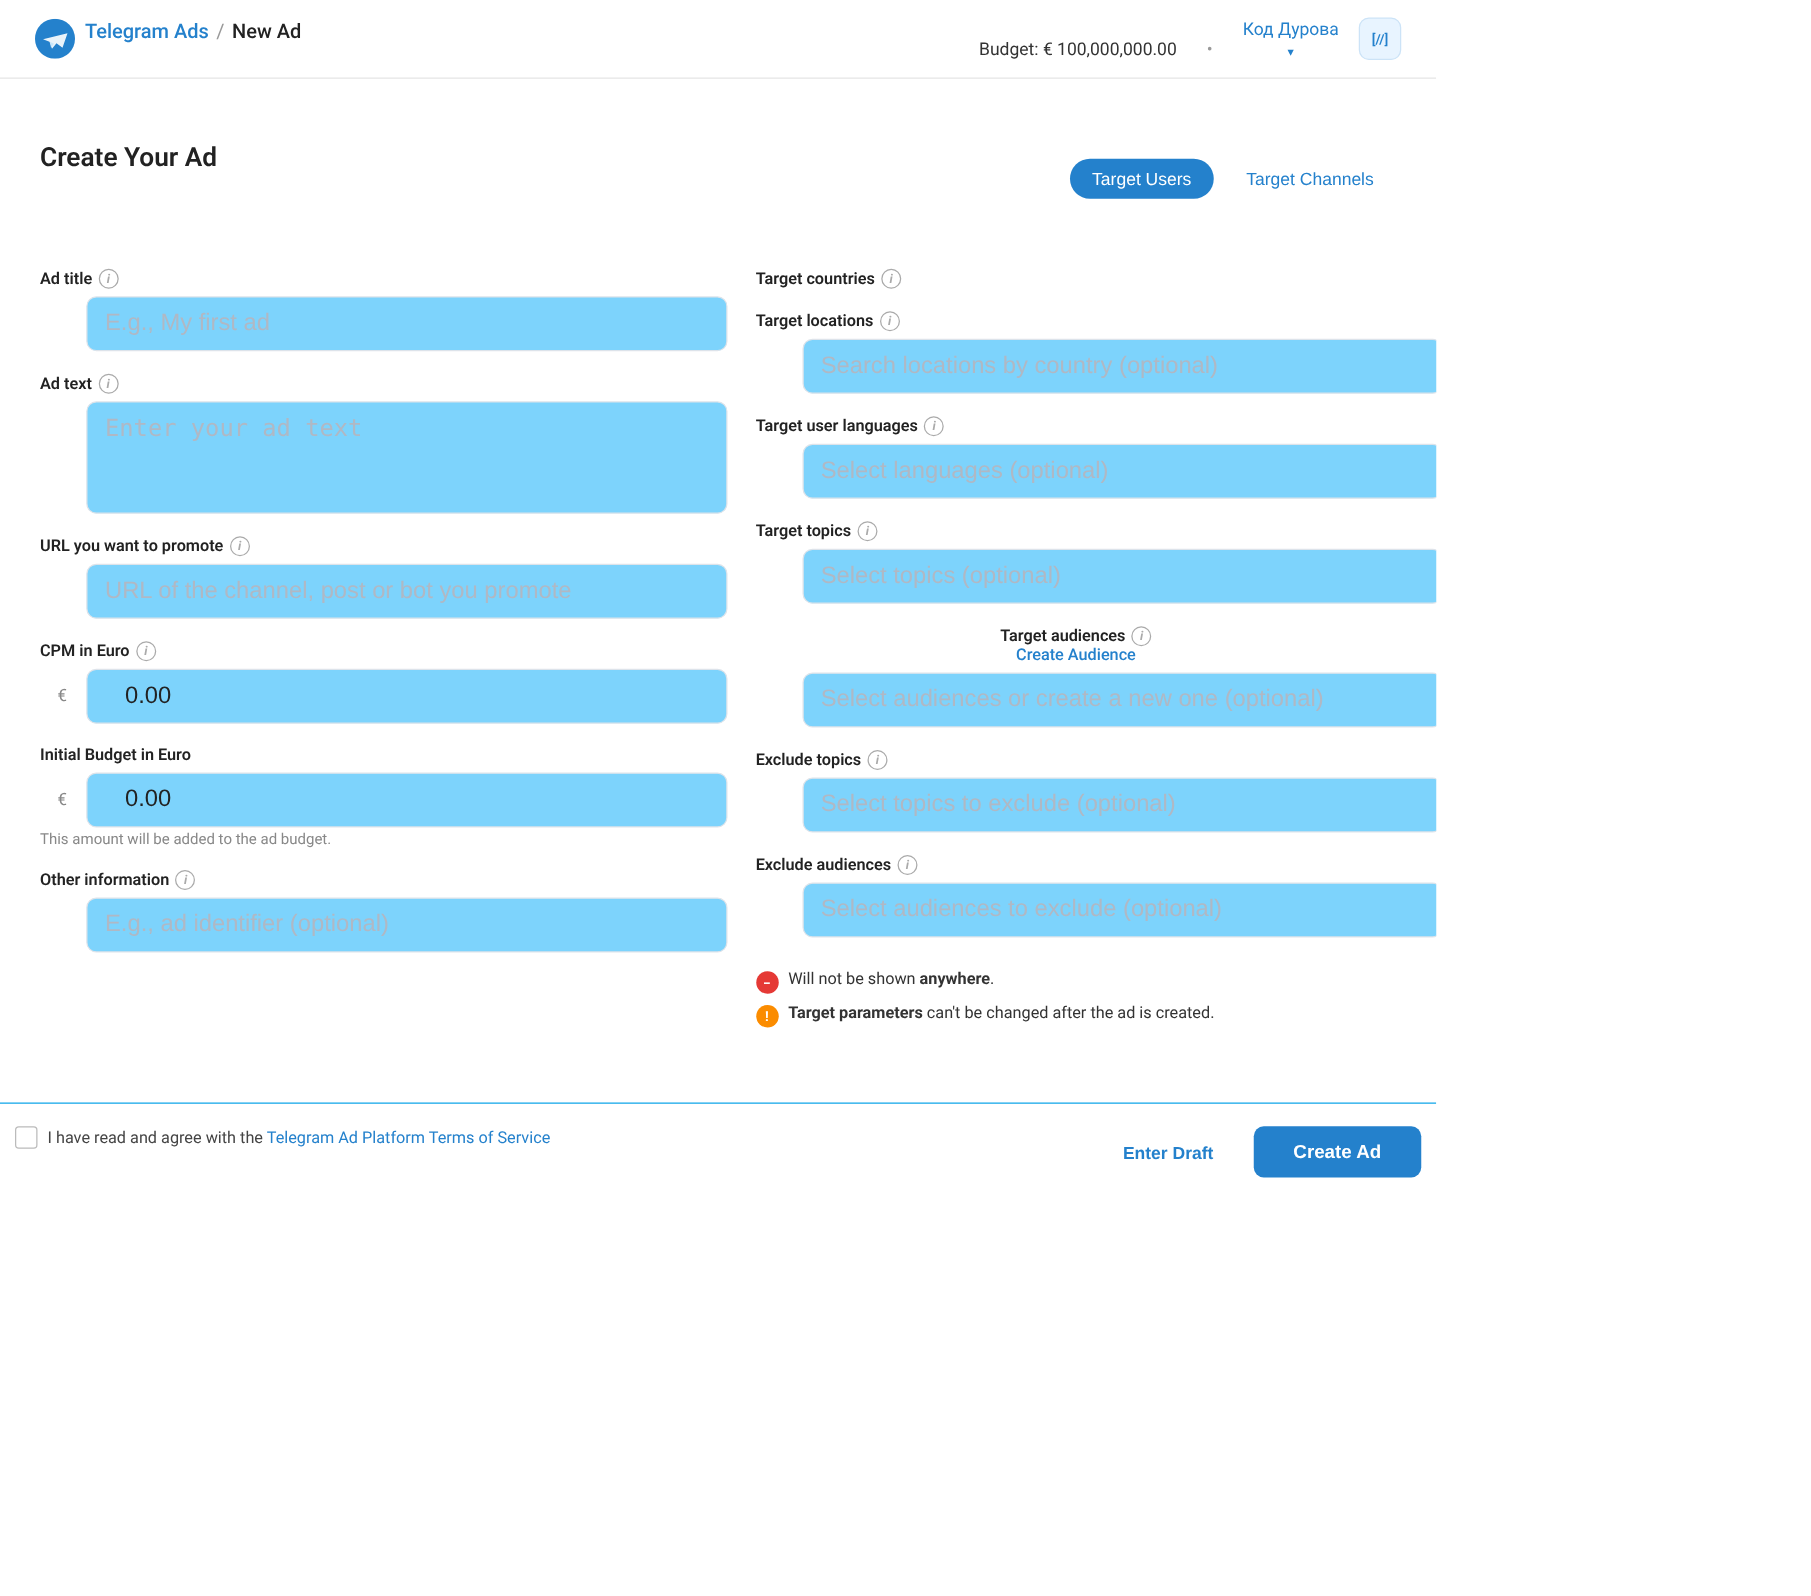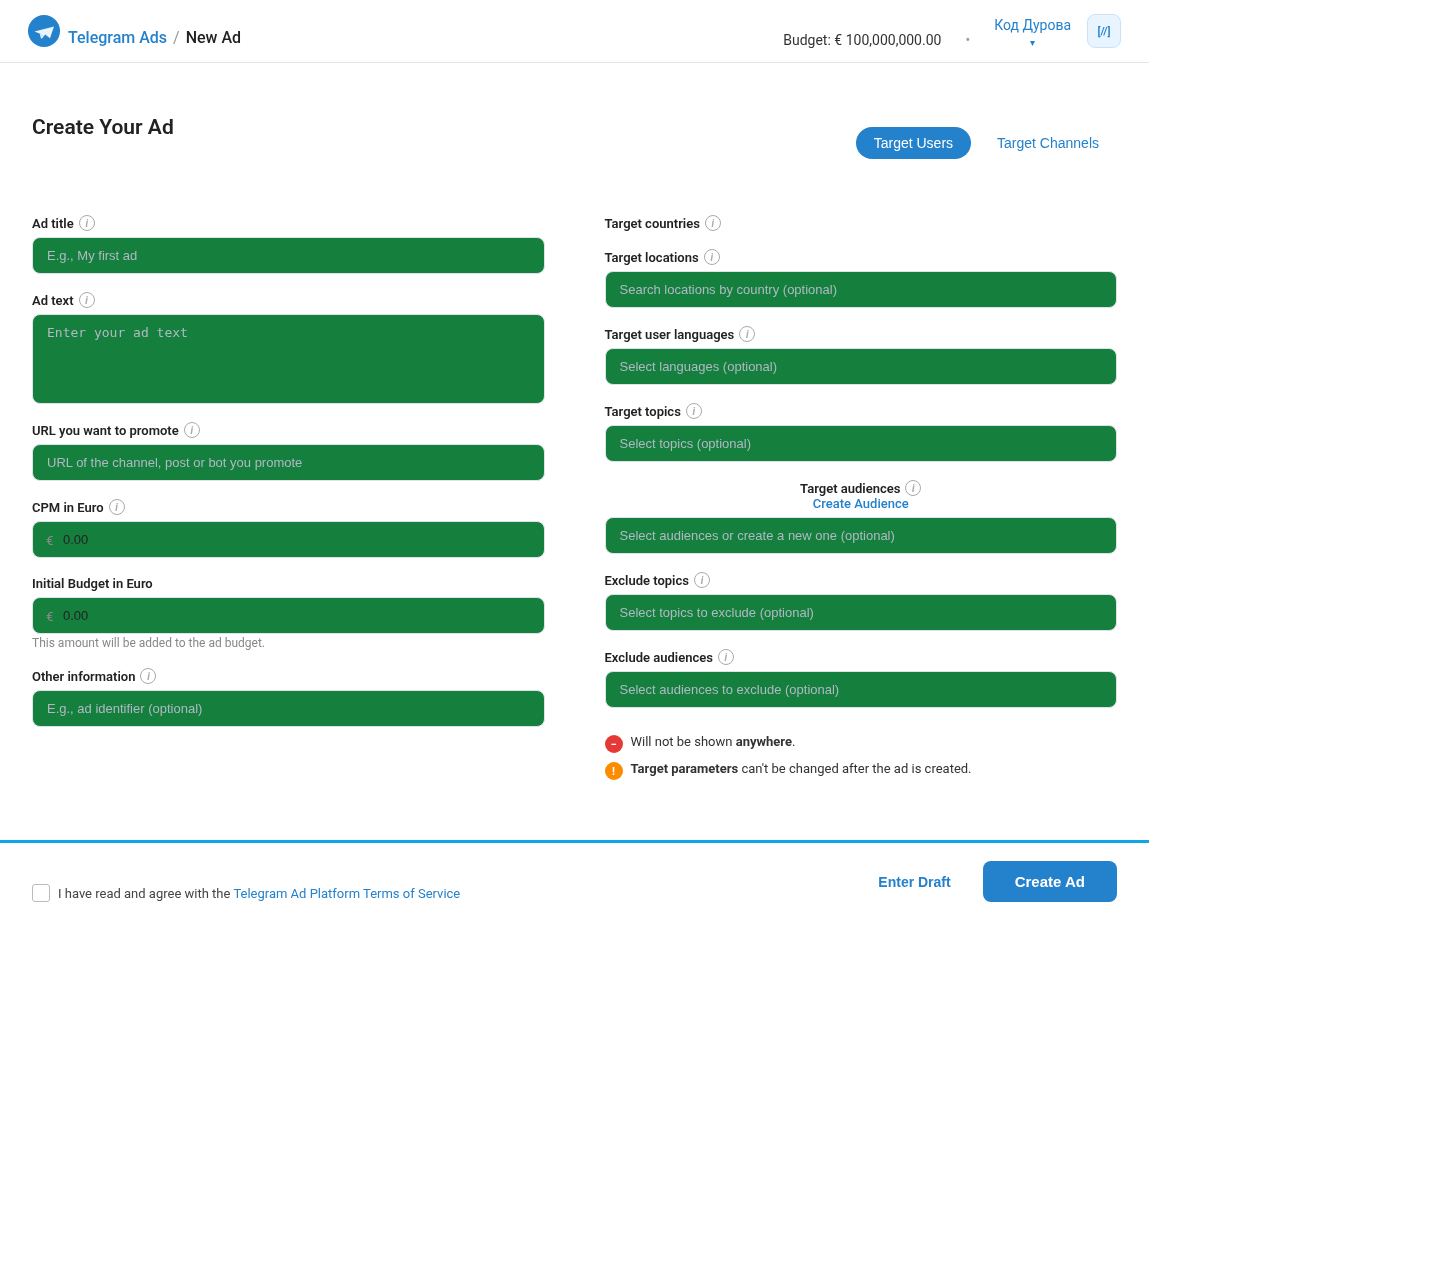--- a/index.html
+++ b/index.html
@@ -13,21 +13,21 @@
     }
     .header {
       display: flex;
       align-items: center;
       justify-content: space-between;
       padding: 14px 28px;
       border-bottom: 1px solid #e5e5e5;
     }
     .header-left {
       display: flex;
-      align-items: flex-end;
+      align-items: flex-start;
       gap: 8px;
     }
     .logo-icon {
       width: 32px;
       height: 32px;
     }
     .header-breadcrumb {
       display: flex;
       align-items: center;
       gap: 6px;
@@ -152,25 +152,26 @@
       font-style: italic;
       font-weight: 700;
       cursor: help;
       flex-shrink: 0;
     }
     .field-input {
       width: 100%;
       padding: 10px 14px;
       border: 1.5px solid #dde3ea;
       border-radius: 8px;
-      font-size: 13px;
+      font-size: 19px;
       color: #222;
       outline: none;
-      background: #15803d;
+      background: #7dd3fc;
       transition: border-color 0.2s;
+      margin-left: 37px;
     }
     .field-input::placeholder {
       color: #b0b8c4;
     }
     .field-input.textarea {
       resize: none;
       height: 90px;
     }
     .euro-input-wrap {
       position: relative;
@@ -243,24 +244,24 @@
       color: #fff;
       font-size: 11px;
       font-weight: 700;
       margin-top: 1px;
     }
     .notice-text b {
       font-weight: 700;
     }
     .footer-bar {
       display: flex;
-      align-items: flex-end;
+      align-items: flex-start;
       justify-content: space-between;
-      padding: 18px 32px;
-      border-top: 3px solid #0ea5e9;
+      padding: 18px 12px;
+      border-top: 1px solid #0ea5e9;
       margin-top: 32px;
     }
     .footer-left {
       display: flex;
       align-items: center;
       gap: 10px;
     }
     .checkbox-wrap {
       display: flex;
       align-items: center;

